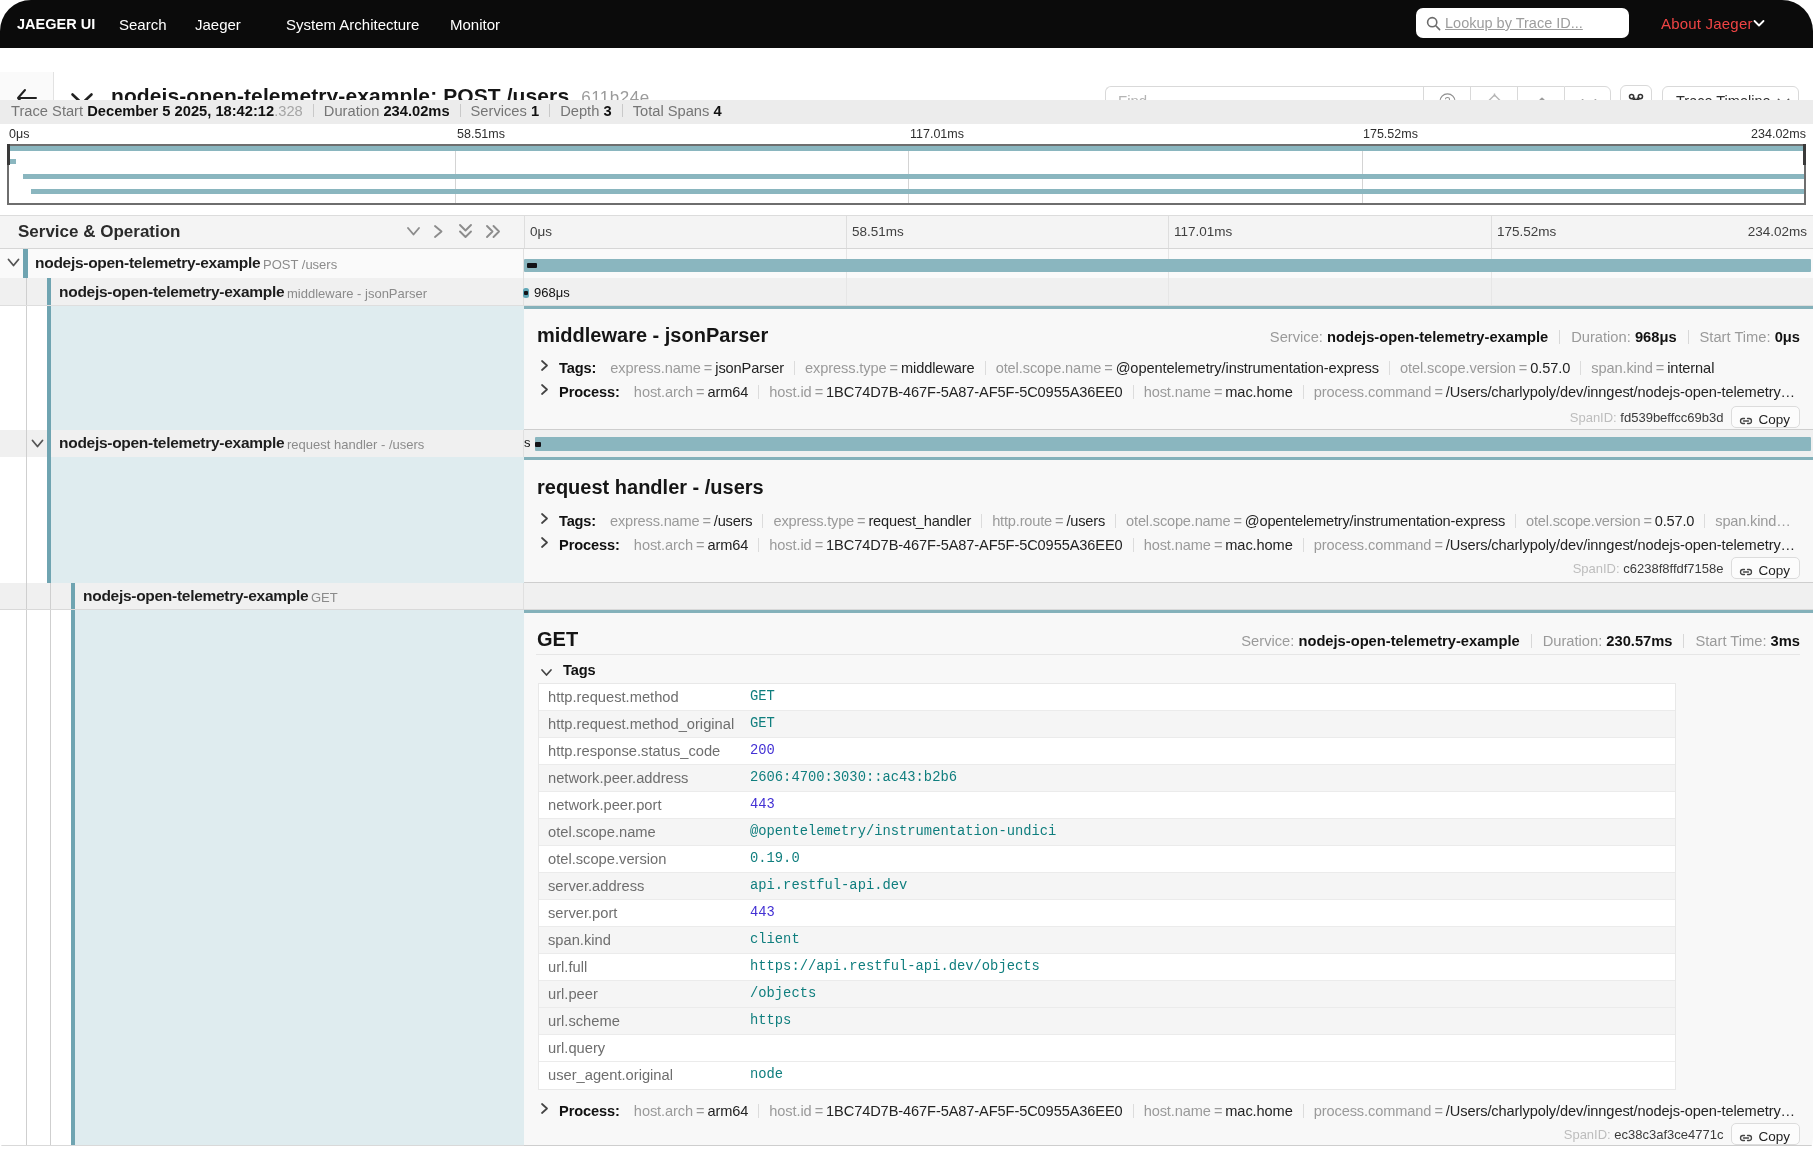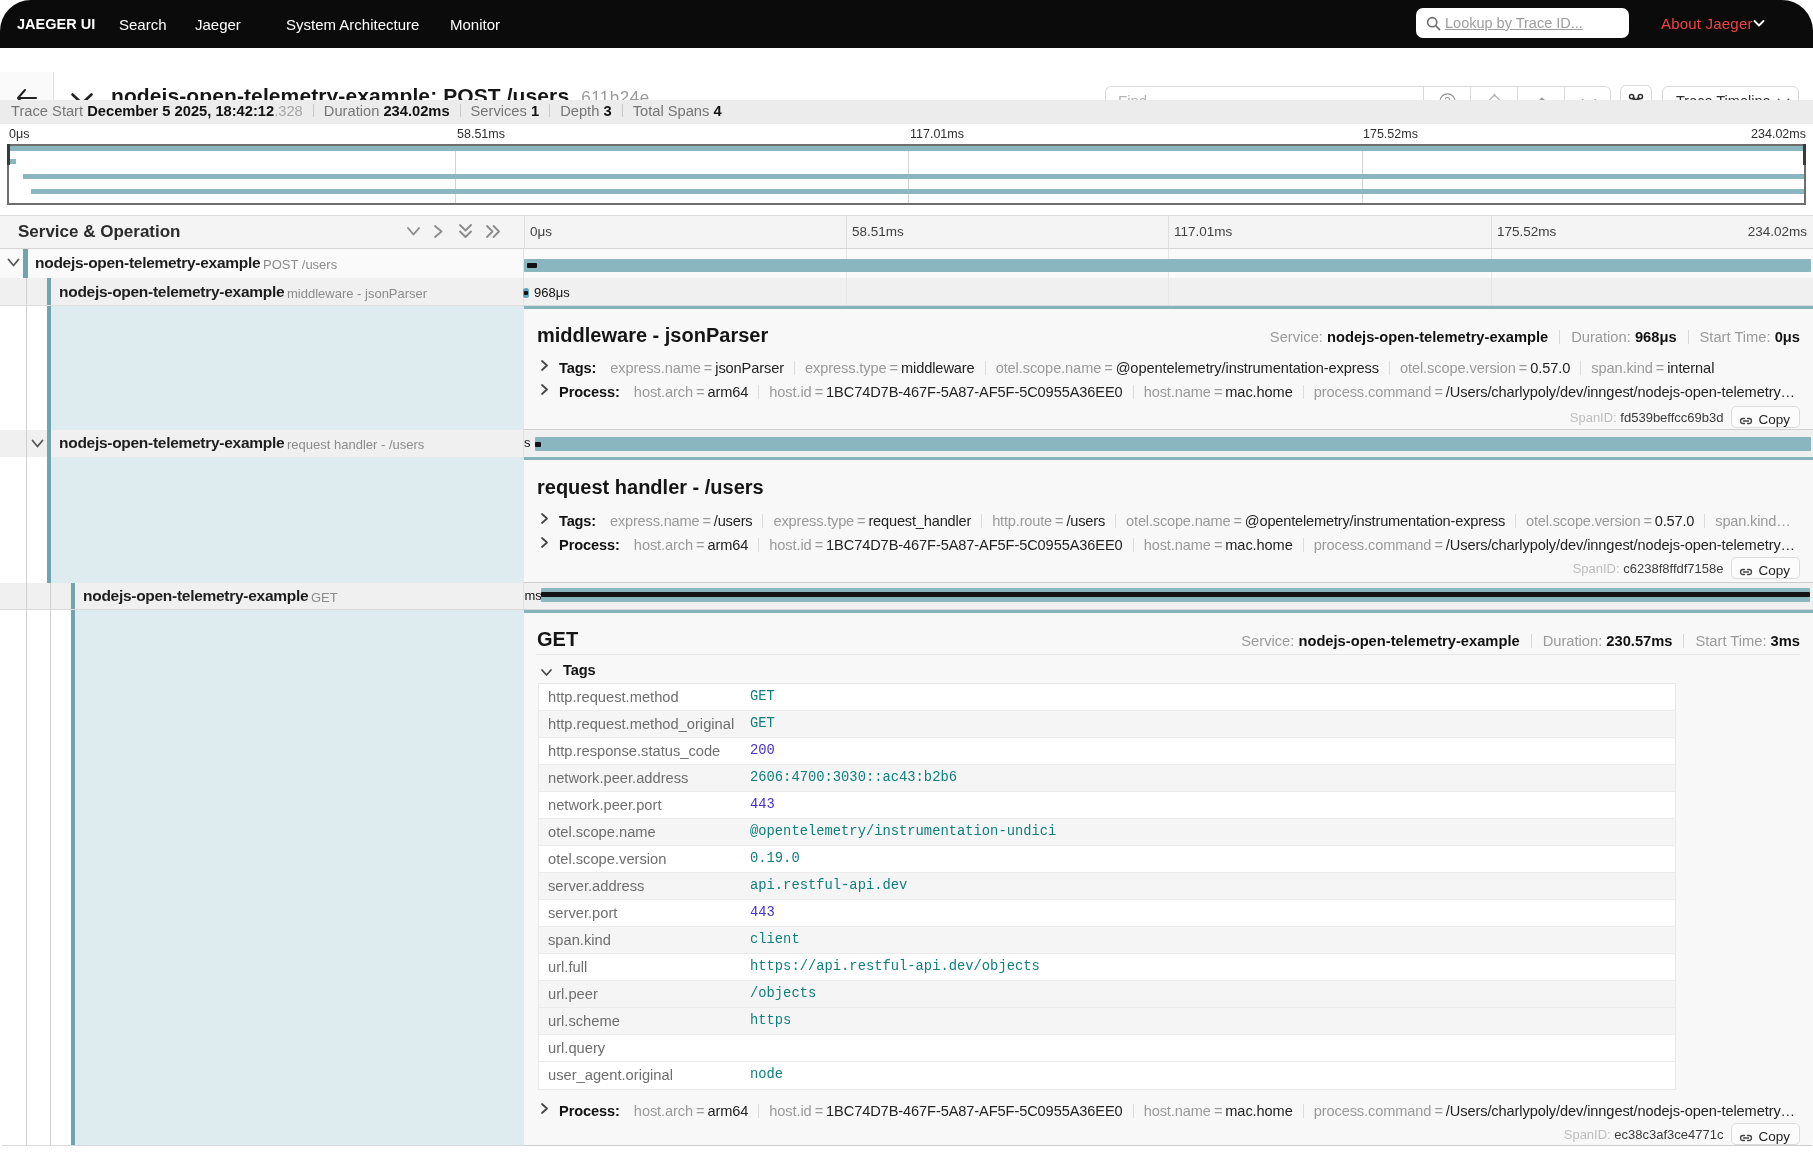--- a/index.html
+++ b/index.html
@@ -285,25 +285,20 @@
   </div>
 </div>
 
 <div class="rowband" style="top:583px; height:27px; background:#f0f0f0; border-bottom:1px solid #d9d9d9;">
   <div class="guide" style="left:26px;"></div>
   <div class="guide" style="left:50px;"></div>
   <div class="treebar" style="left:71px;"></div>
   <span class="abs svc" style="left:83px; top:4px;">nodejs-open-telemetry-example</span>
   <span class="abs op" style="left:311px; top:7px;">GET</span>
   <div class="coldiv"></div>
-  <div style="position:absolute; left:524px; top:0; width:1289px; height:27px; overflow:hidden;">
-    <span class="durlabel" style="left:0.5px; top:5px;">ms</span>
-    <div class="bar" style="left:17px; top:5px; width:1269px; height:14px;"></div>
-    <div class="crit" style="left:17px; top:9px; width:1269px;"></div>
-  </div>
 </div>
 
 <div class="rowband" style="top:610px; height:536px; background:#fff; border-bottom:1px solid #d9d9d9;">
   <div class="guide" style="left:26px;"></div>
   <div class="guide" style="left:50px;"></div>
   <div class="treebar" style="left:71px;"></div>
   <div class="bluecell" style="left:75px; width:449px;"></div>
   <div class="panel" style="left:524px; top:0; height:536px;">
     <span class="ptitle" style="top:15px;">GET</span>
     <span class="phr" style="top:20px;"><span class="g">Service:</span> <b>nodejs-open-telemetry-example</b><span class="sp"></span><span class="g">Duration:</span> <b>230.57ms</b><span class="sp"></span><span class="g">Start Time:</span> <b>3ms</b></span>

